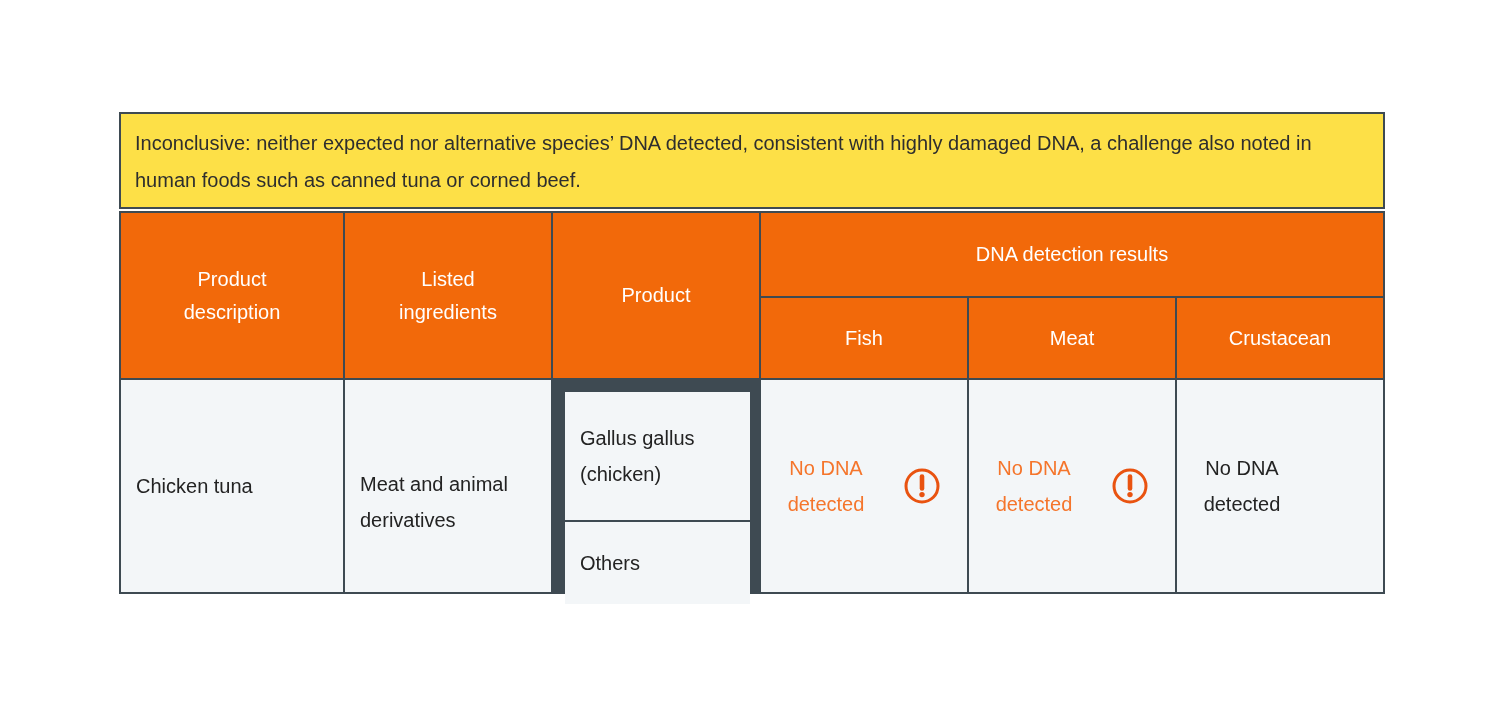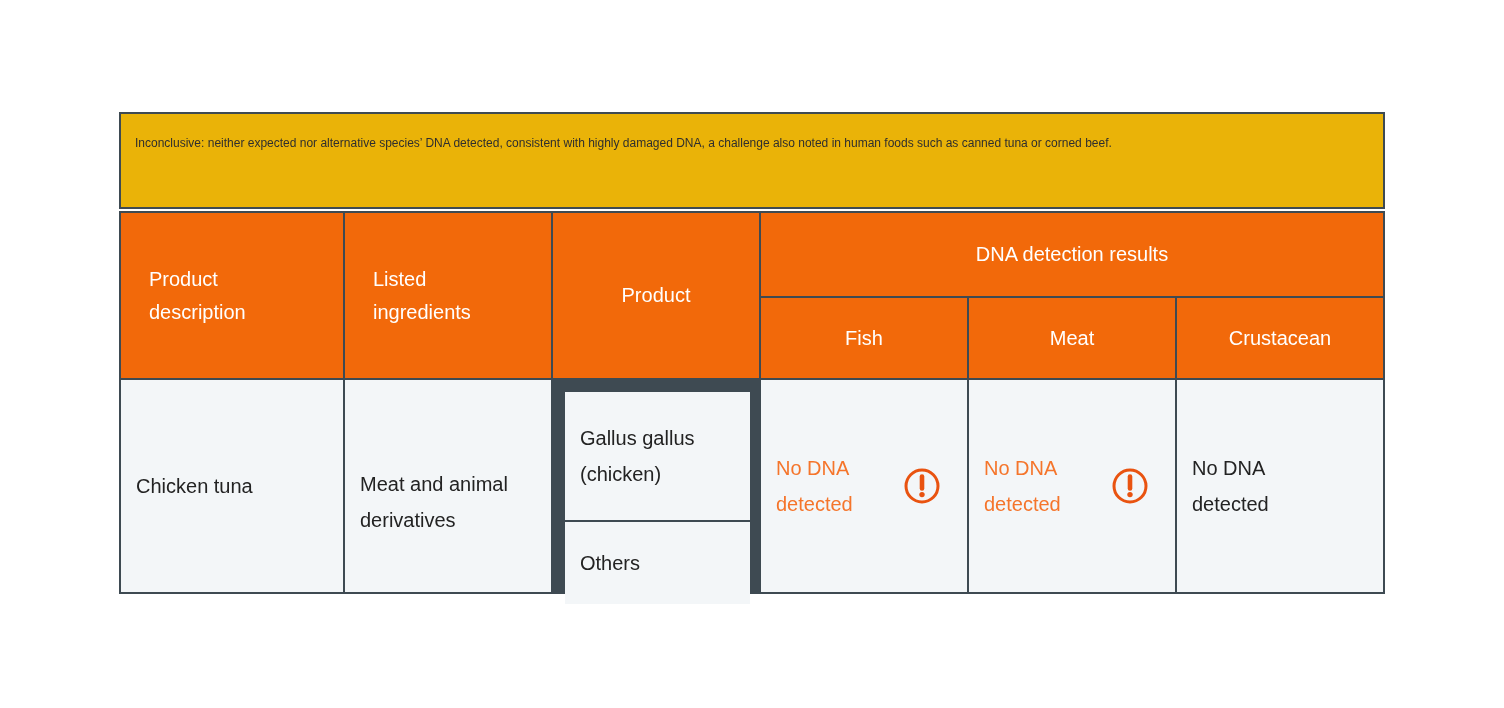--- a/index.html
+++ b/index.html
@@ -13,37 +13,38 @@
   *{box-sizing:border-box;}
   html,body{margin:0;padding:0;}
   body{
     width:1504px;height:708px;position:relative;background:#ffffff;
     font-family:"Liberation Sans","DejaVu Sans",sans-serif;
     color:var(--c-text);
   }
   .note-box{
     position:absolute;left:119px;top:112px;width:1266px;height:97px;
     border:2px solid var(--c-border);
-    background:#eab308;
+    background:#fde047;
     padding:11px 14px;
-    font-size:12px;line-height:37px;color:#2e2e2e;
+    font-size:20px;line-height:37px;color:#2e2e2e;
   }
   .results-table{
     position:absolute;left:119px;top:211px;
     display:grid;
     grid-template-columns:222px 206px 206px 206px 206px 206px;
     grid-template-rows:83px 80px 212px;
     gap:2px;
     background:var(--c-border);
     border:2px solid var(--c-border);
   }
   .hcell{
     background:var(--c-orange);
     color:#ffffff;
     display:flex;align-items:center;justify-content:center;
+    text-align:center;
     font-size:20px;line-height:33px;
     padding:0 28px;
   }
   .span2{grid-row:1 / span 2;}
   .span3col{grid-column:4 / span 3;}
   .dcell{
     background:var(--c-rowbg);
     display:flex;align-items:center;
     padding-left:15px;
     font-size:20px;line-height:36px;
@@ -57,21 +58,21 @@
   }
   .expected-split .subcell{
     background:var(--c-rowbg);
     display:flex;align-items:center;
     padding-left:15px;
     font-size:20px;line-height:36px;
   }
   .wrap-150{display:inline-block;width:160px;margin-top:31px;}
   .wrap-170{display:inline-block;width:170px;}
   .result-flex{display:flex;align-items:center;gap:26px;}
-  .result-text{display:inline-block;width:100px;}
+  .result-text{display:inline-block;width:100px;text-align:center;}
   .warn .result-text{color:var(--c-warn);}
   .warning-icon{flex:0 0 auto;display:block;}
 </style>
 </head>
 <body>
 
 <div class="note-box">
   <span>Inconclusive: neither expected nor alternative species’ DNA detected, consistent with highly damaged DNA, a challenge also noted in human foods such as canned tuna or corned beef.</span>
 </div>
 

